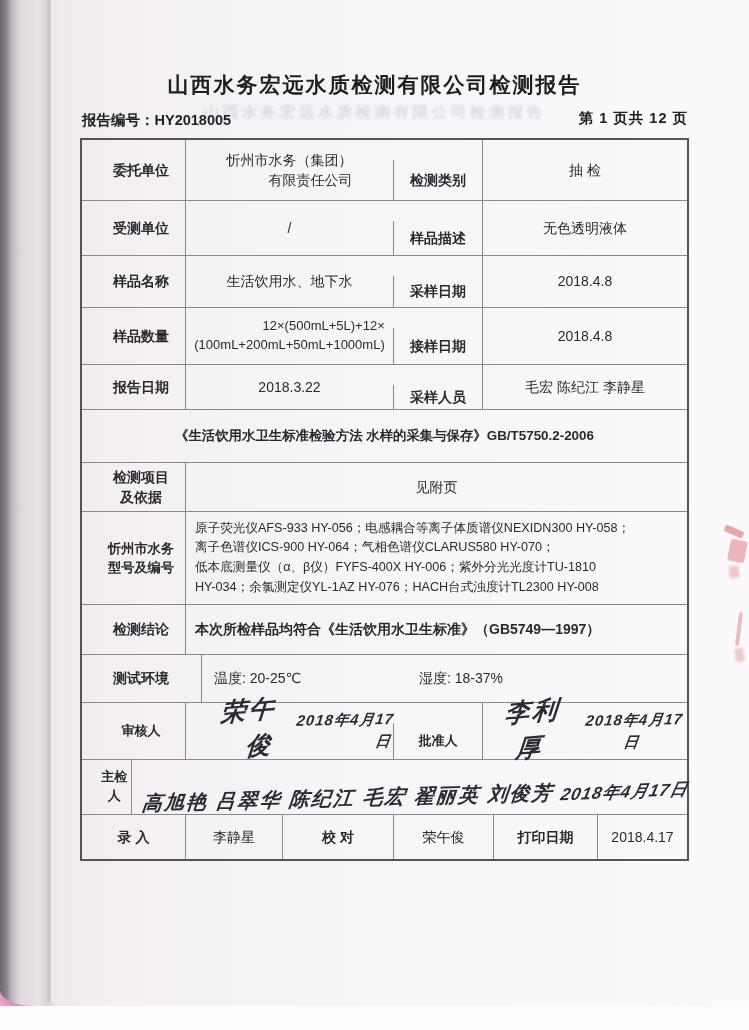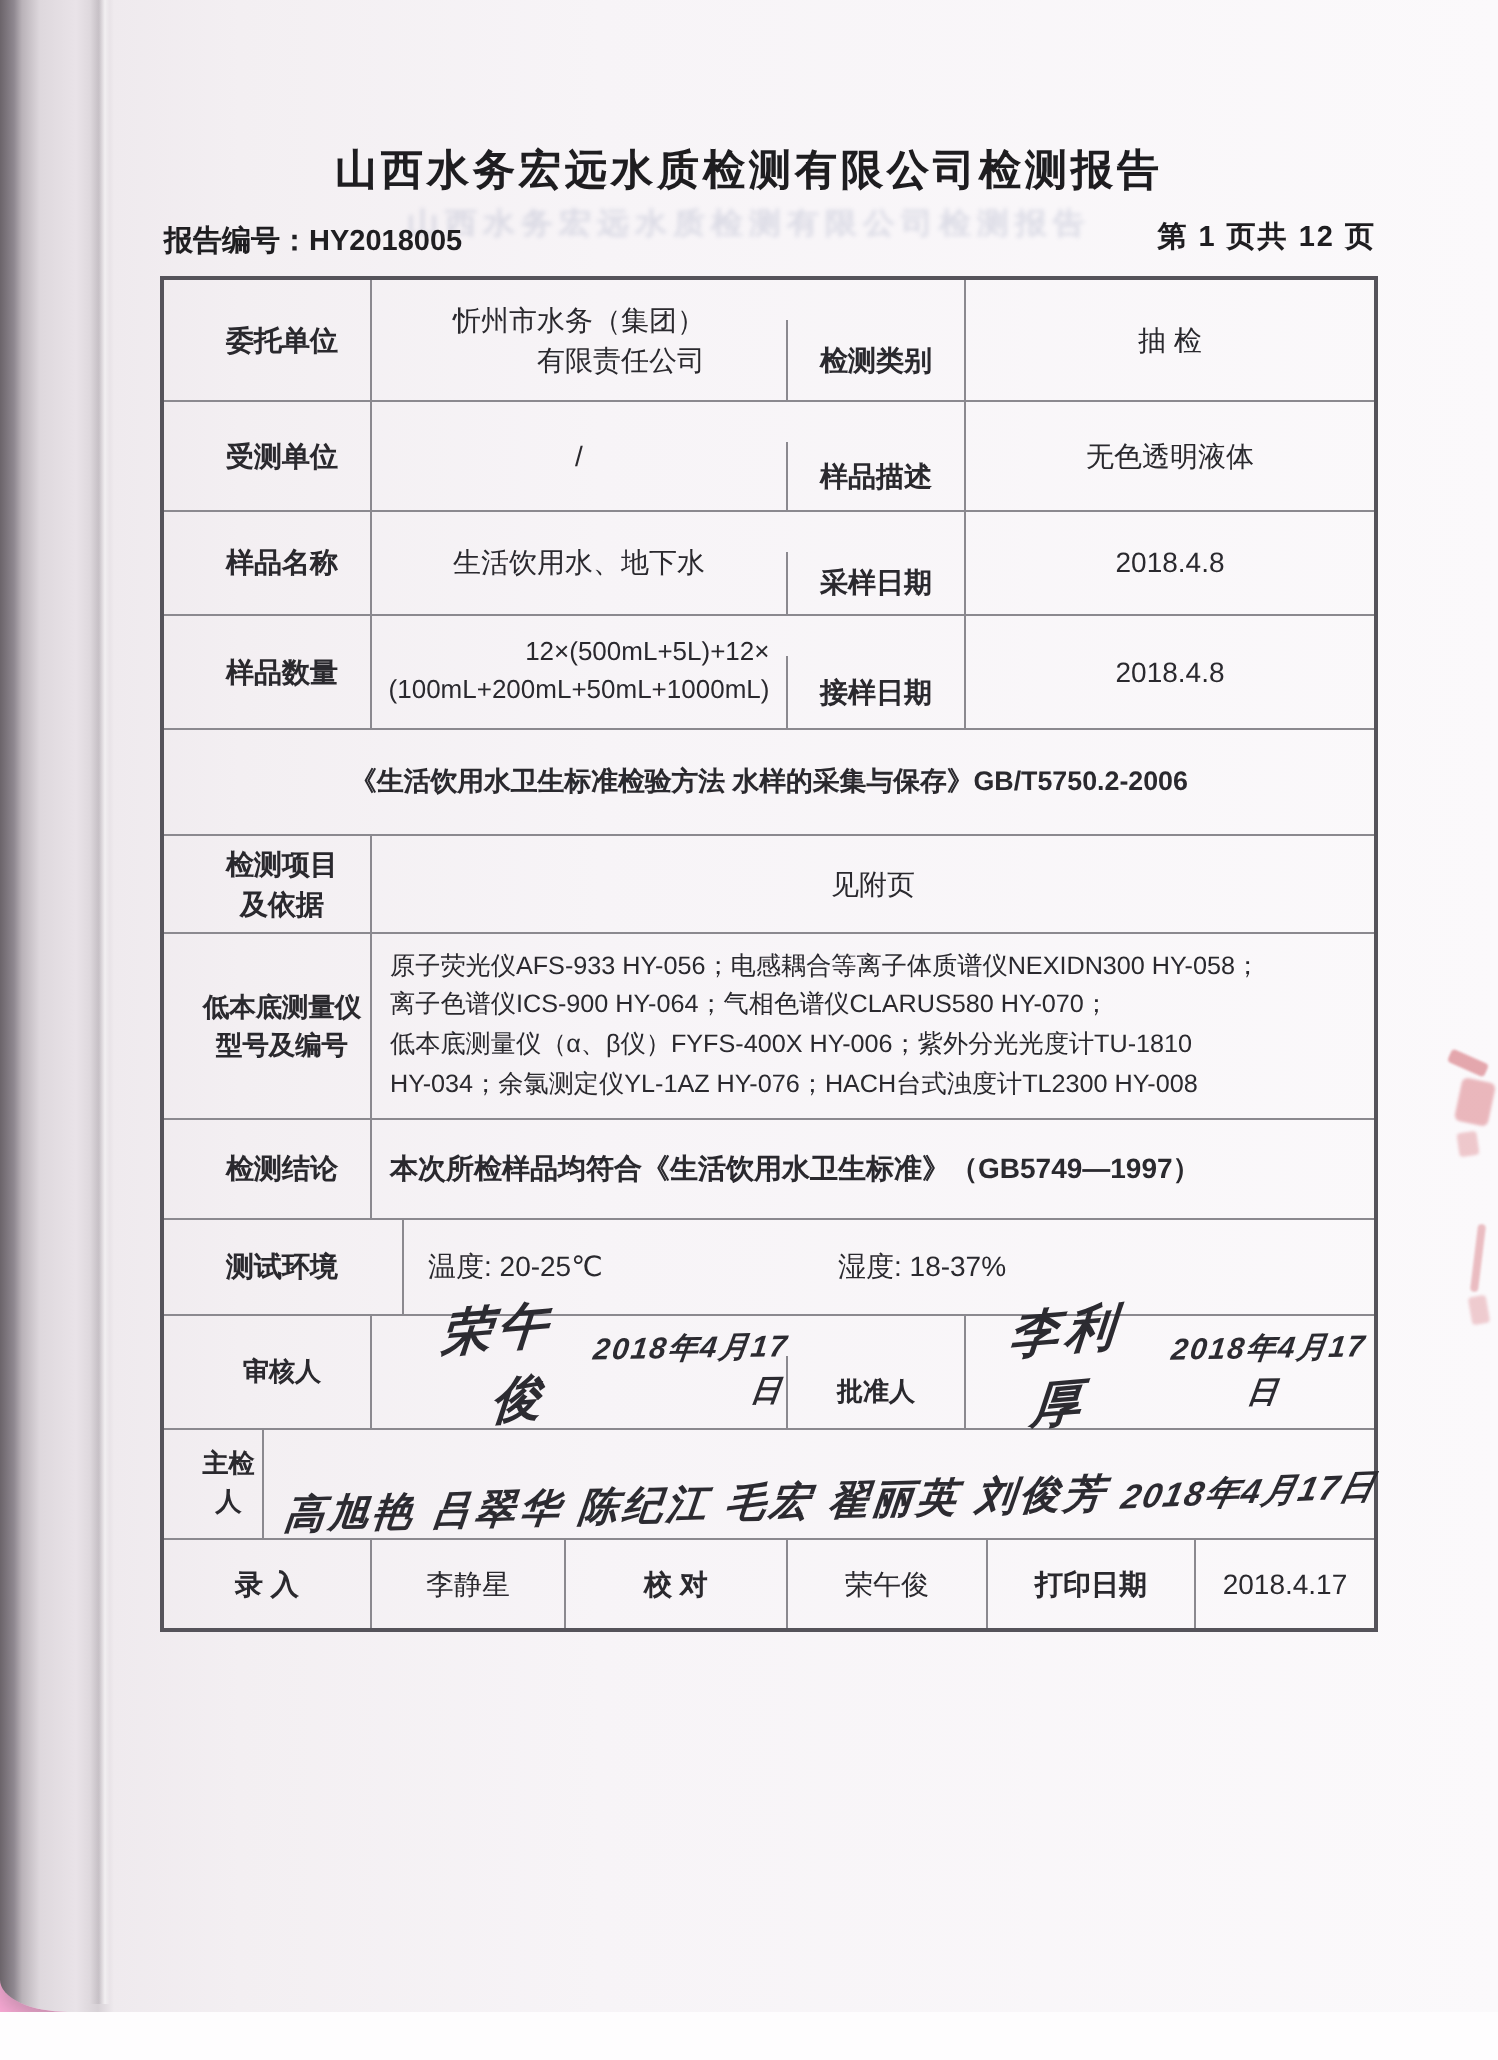--- a/index.html
+++ b/index.html
@@ -116,33 +116,39 @@
 
     <div class="trow" style="height:57px">
       <div class="c lab w-label">样品数量</div>
       <div class="c val w-v1 pre" style="font-size:13px">12×(500mL+5L)+12×
 (100mL+200mL+50mL+1000mL)</div>
       <div class="c lab w-l2">接样日期</div>
       <div class="c val w-rest">2018.4.8</div>
     </div>
 
 
+    <div class="trow" style="height:45px">
+      <div class="c lab w-label">报告日期</div>
+      <div class="c val w-v1">2018.3.22</div>
+      <div class="c lab w-l2">采样人员</div>
+      <div class="c val w-rest">毛宏 陈纪江 李静星</div>
+    </div>
 
     <div class="trow" style="height:53px">
       <div class="c val w-rest" style="font-size:13.4px;font-weight:600">《生活饮用水卫生标准检验方法 水样的采集与保存》GB/T5750.2-2006</div>
     </div>
 
     <div class="trow" style="height:49px">
       <div class="c lab w-label pre">检测项目
 及依据</div>
       <div class="c val w-rest">见附页</div>
     </div>
 
     <div class="trow" style="height:93px">
-      <div class="c lab w-label pre" style="font-size:13.2px">低本底测量仪
+      <div class="c lab w-label pre" style="font-size:13.2px">忻州市水务
 型号及编号</div>
       <div class="c val w-rest left small pre">原子荧光仪AFS-933  HY-056；电感耦合等离子体质谱仪NEXIDN300  HY-058；
 离子色谱仪ICS-900  HY-064；气相色谱仪CLARUS580  HY-070；
 低本底测量仪（α、β仪）FYFS-400X  HY-006；紫外分光光度计TU-1810
 HY-034；余氯测定仪YL-1AZ  HY-076；HACH台式浊度计TL2300  HY-008</div>
     </div>
 
     <div class="trow" style="height:50px">
       <div class="c lab w-label">检测结论</div>
       <div class="c val w-rest left" style="font-weight:600">本次所检样品均符合《生活饮用水卫生标准》（GB5749—1997）</div>

